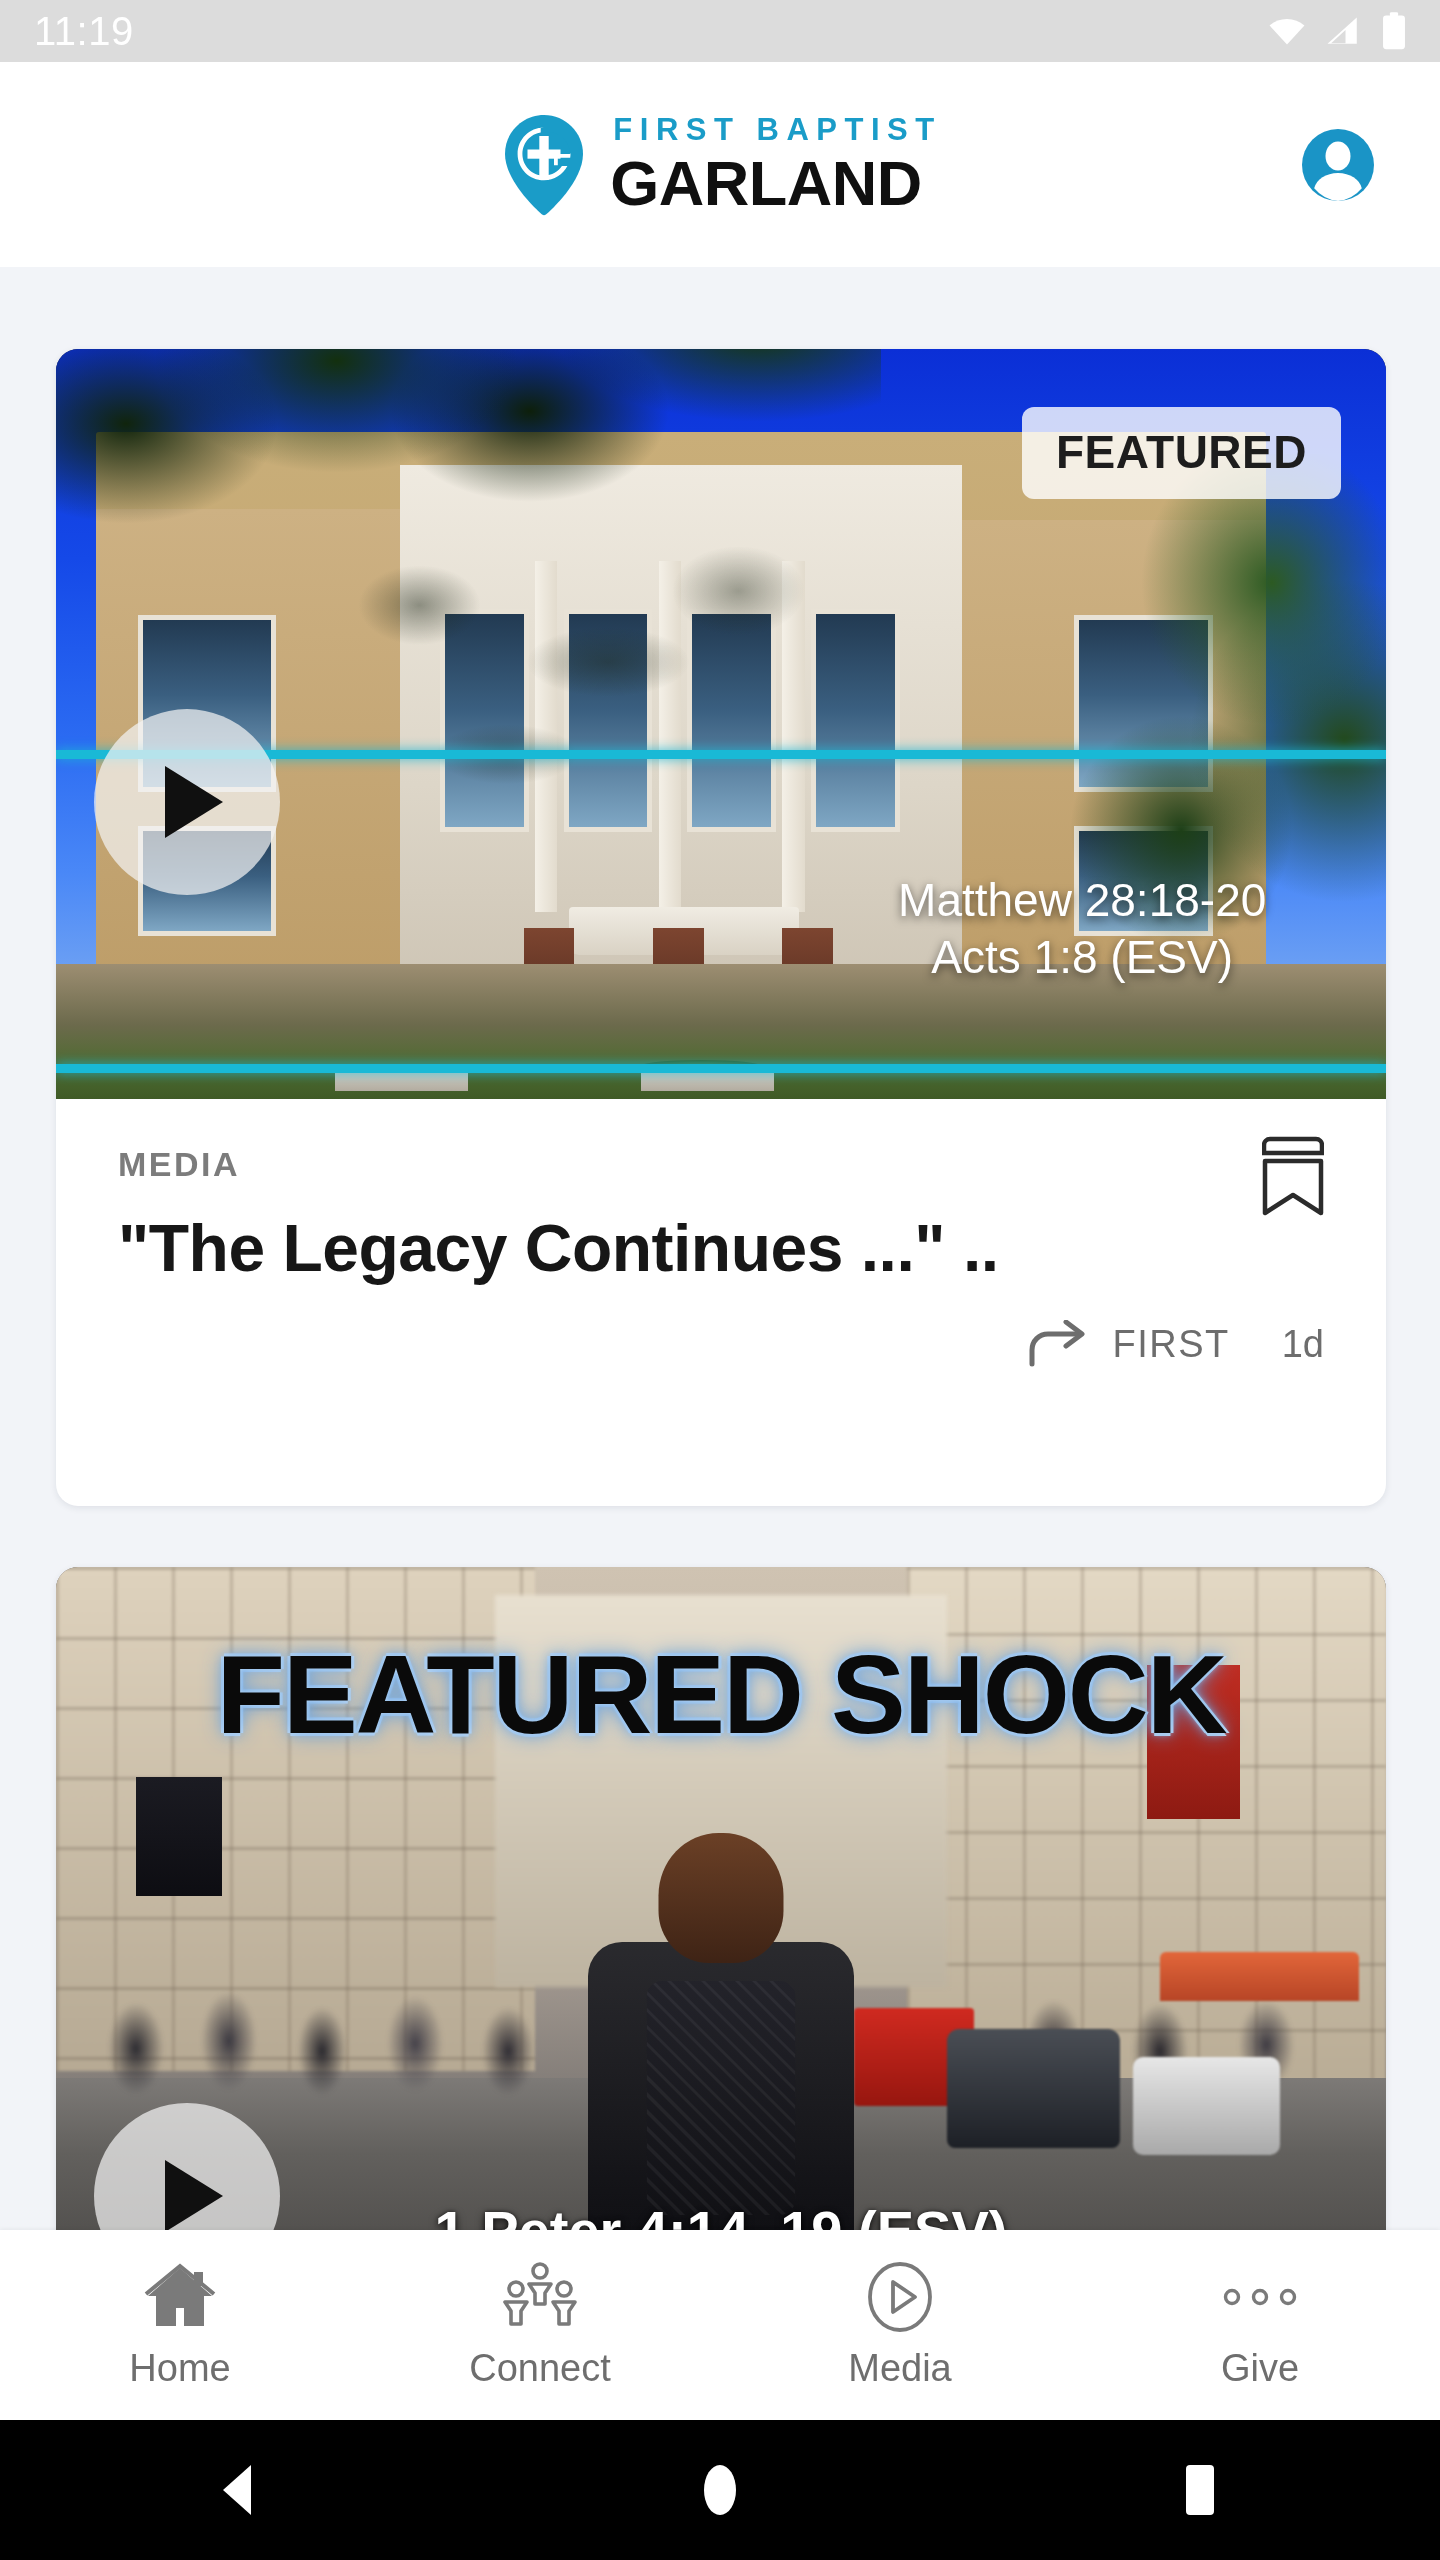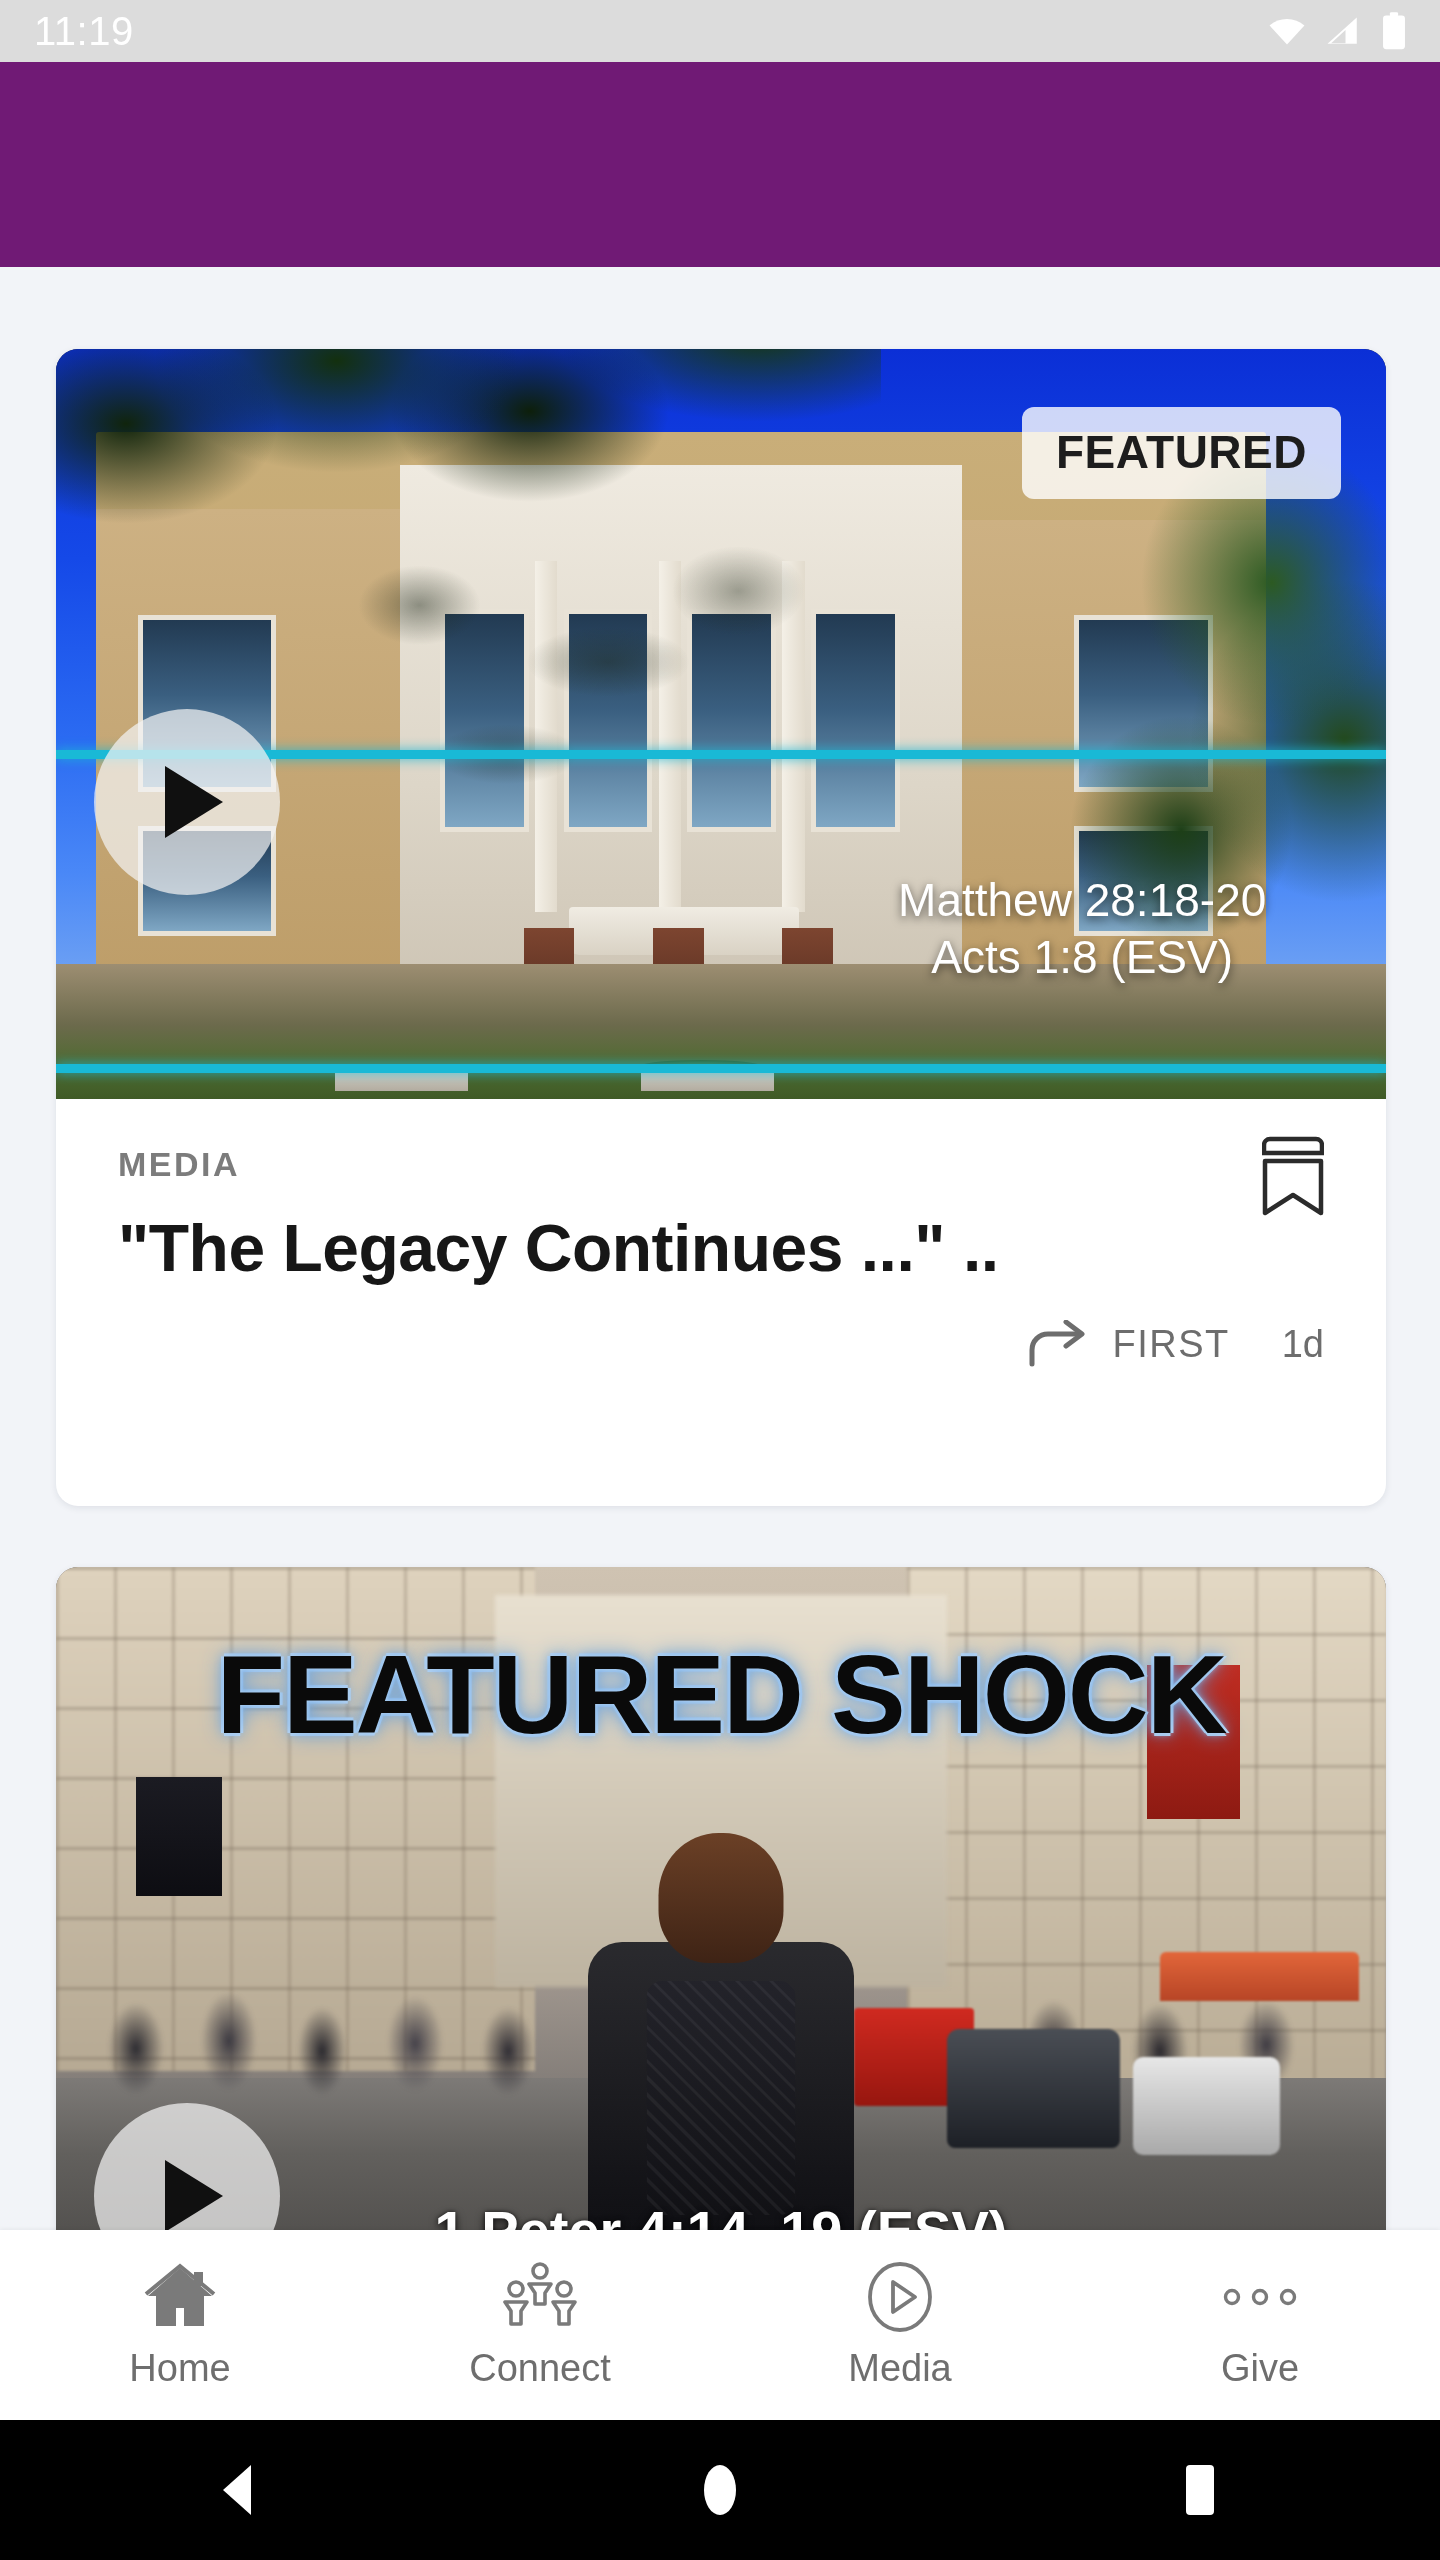--- a/index.html
+++ b/index.html
@@ -2,21 +2,21 @@
 <html><head>
 <meta charset="utf-8">
 <style>
   * { margin:0; padding:0; box-sizing:border-box; }
   html,body {
     width:1440px; height:2560px; overflow:hidden;
     background:#ffffff;
     font-family:"Liberation Sans", sans-serif;
     -webkit-font-smoothing:antialiased;
   }
-  #phone { position:relative; width:1440px; height:2560px; background:#701a75; }
+  #phone { position:relative; width:1440px; height:2560px; background:#7dd3fc; }
 
   
   .statusbar {
     position:absolute; top:0; left:0; width:1440px; height:62px;
     background:#dcdcdc; display:flex; align-items:center;
     padding:0 34px; z-index:40;
   }
   .status-time { color:#ffffff; font-size:40px; font-weight:400; letter-spacing:0.5px; }
   .status-icons { margin-left:auto; display:flex; align-items:center; gap:20px; }
   .ic-wifi { width:38px; height:30px; }
@@ -345,20 +345,40 @@
         <path d="M1 18.5 20.5 1v17.5z" fill="#ffffff"></path>
         <path d="M13 18.2V9.4l-9.6 8.8z" fill="#dcdcdc"></path>
       </svg>
       <svg class="ic-bat" viewBox="0 0 14 22">
         <rect x="4.6" y="0" width="4.8" height="2.4" rx="0.8" fill="#ffffff"></rect>
         <rect x="0.6" y="2" width="12.8" height="19.6" rx="1.8" fill="#ffffff"></rect>
       </svg>
     </div>
   </div>
 
+  <div class="appheader">
+    <div class="logo-wrap">
+      <svg class="logo-mark" viewBox="0 0 92 104">
+        <path d="M46 2C24.5 2 7 19.4 7 40.9c0 27.2 32.2 56.3 37.1 60.6a2.9 2.9 0 0 0 3.8 0C52.8 97.2 85 68.1 85 40.9 85 19.4 67.5 2 46 2z" fill="#1a9cc8"></path>
+        <path d="M46 14.5c-14.6 0-26.4 11.8-26.4 26.4S31.4 67.3 46 67.3c10.2 0 19-5.8 23.4-14.2h-9.6v-8.3h12.4c.2-1.4.3-2.8.3-4.3h-8.9c-.9-10.8-9.9-19.3-20.9-19.5v-6.5z" fill="#ffffff"></path>
+        <path d="M46 19.3c-12 0-21.6 9.7-21.6 21.6S34 62.5 46 62.5c7.8 0 14.6-4.1 18.4-10.3H56V40.9h16c0-11.9-9.7-21.6-21.6-21.6H46z" fill="#1a9cc8"></path>
+        <rect x="41.3" y="23" width="9.4" height="44" fill="#ffffff"></rect>
+        <rect x="29.5" y="36.5" width="33" height="9.2" fill="#ffffff"></rect>
+      </svg>
+      <div class="logo-text">
+        <span class="logo-line1">FIRST BAPTIST</span>
+        <span class="logo-line2">GARLAND</span>
+      </div>
+    </div>
+    <svg class="avatar-btn" viewBox="0 0 76 76">
+      <circle cx="38" cy="38" r="36" fill="#1a94c6"></circle>
+      <ellipse cx="38" cy="29" rx="12.5" ry="14.5" fill="#ffffff"></ellipse>
+      <path d="M38 46c-12 0-21.5 6.4-23.8 15.2A36 36 0 0 0 38 74a36 36 0 0 0 23.8-12.8C59.5 52.4 50 46 38 46z" fill="#ffffff"></path>
+    </svg>
+  </div>
 
   <div class="feed">
 
     <div class="card" id="card1">
       <div class="thumb">
         <div class="sky1"></div>
 
         <div class="church">
           <div class="church-left"></div>
           <div class="church-right"></div>

